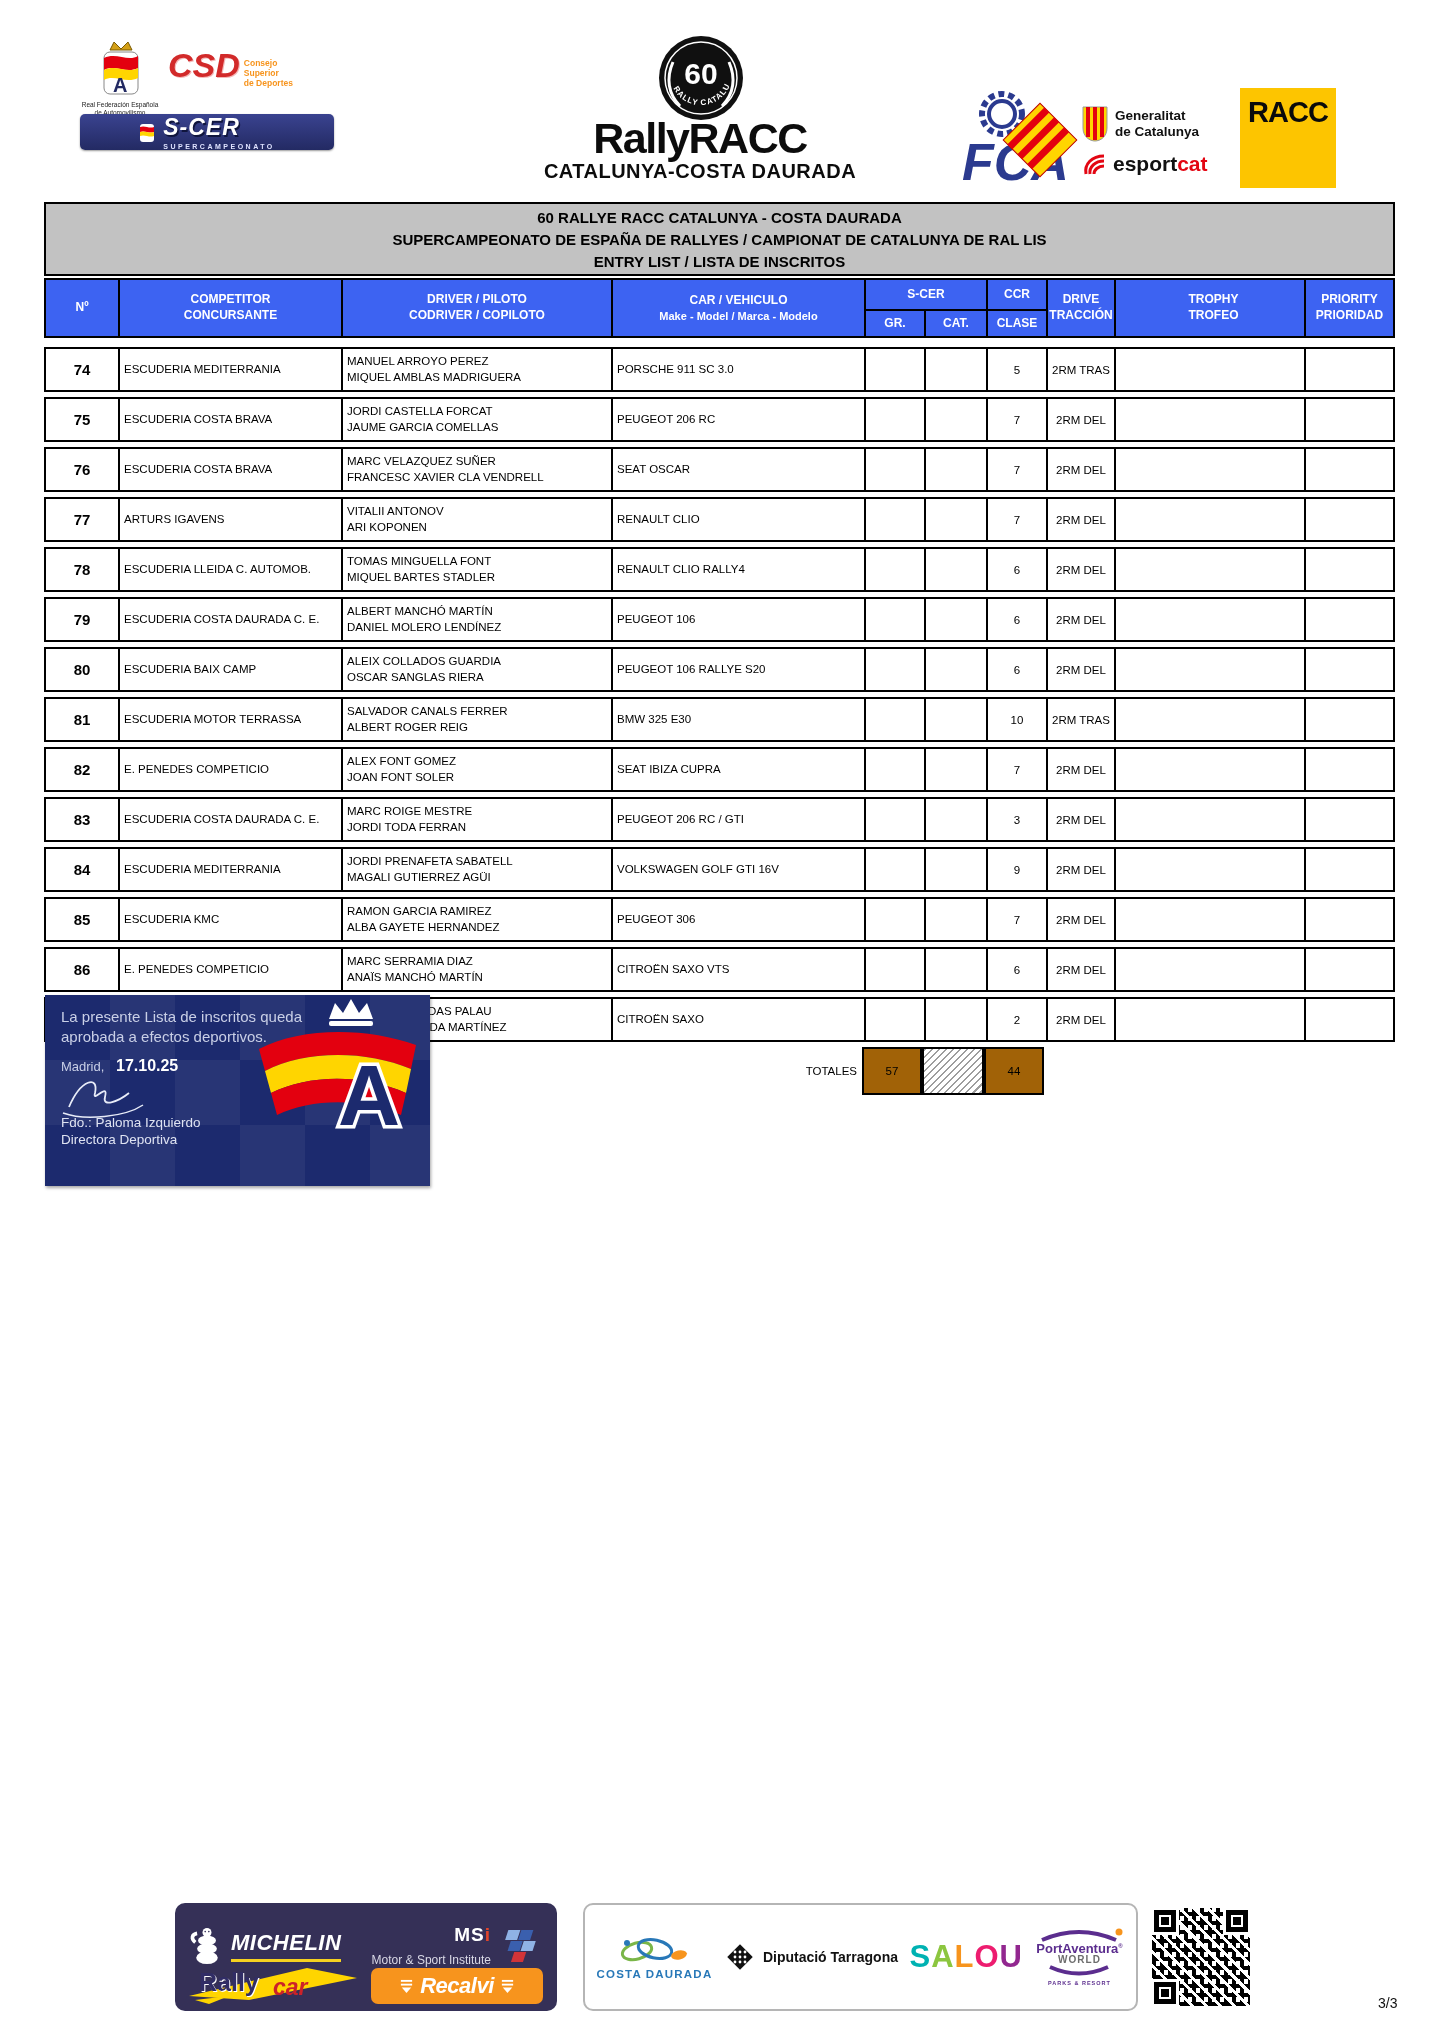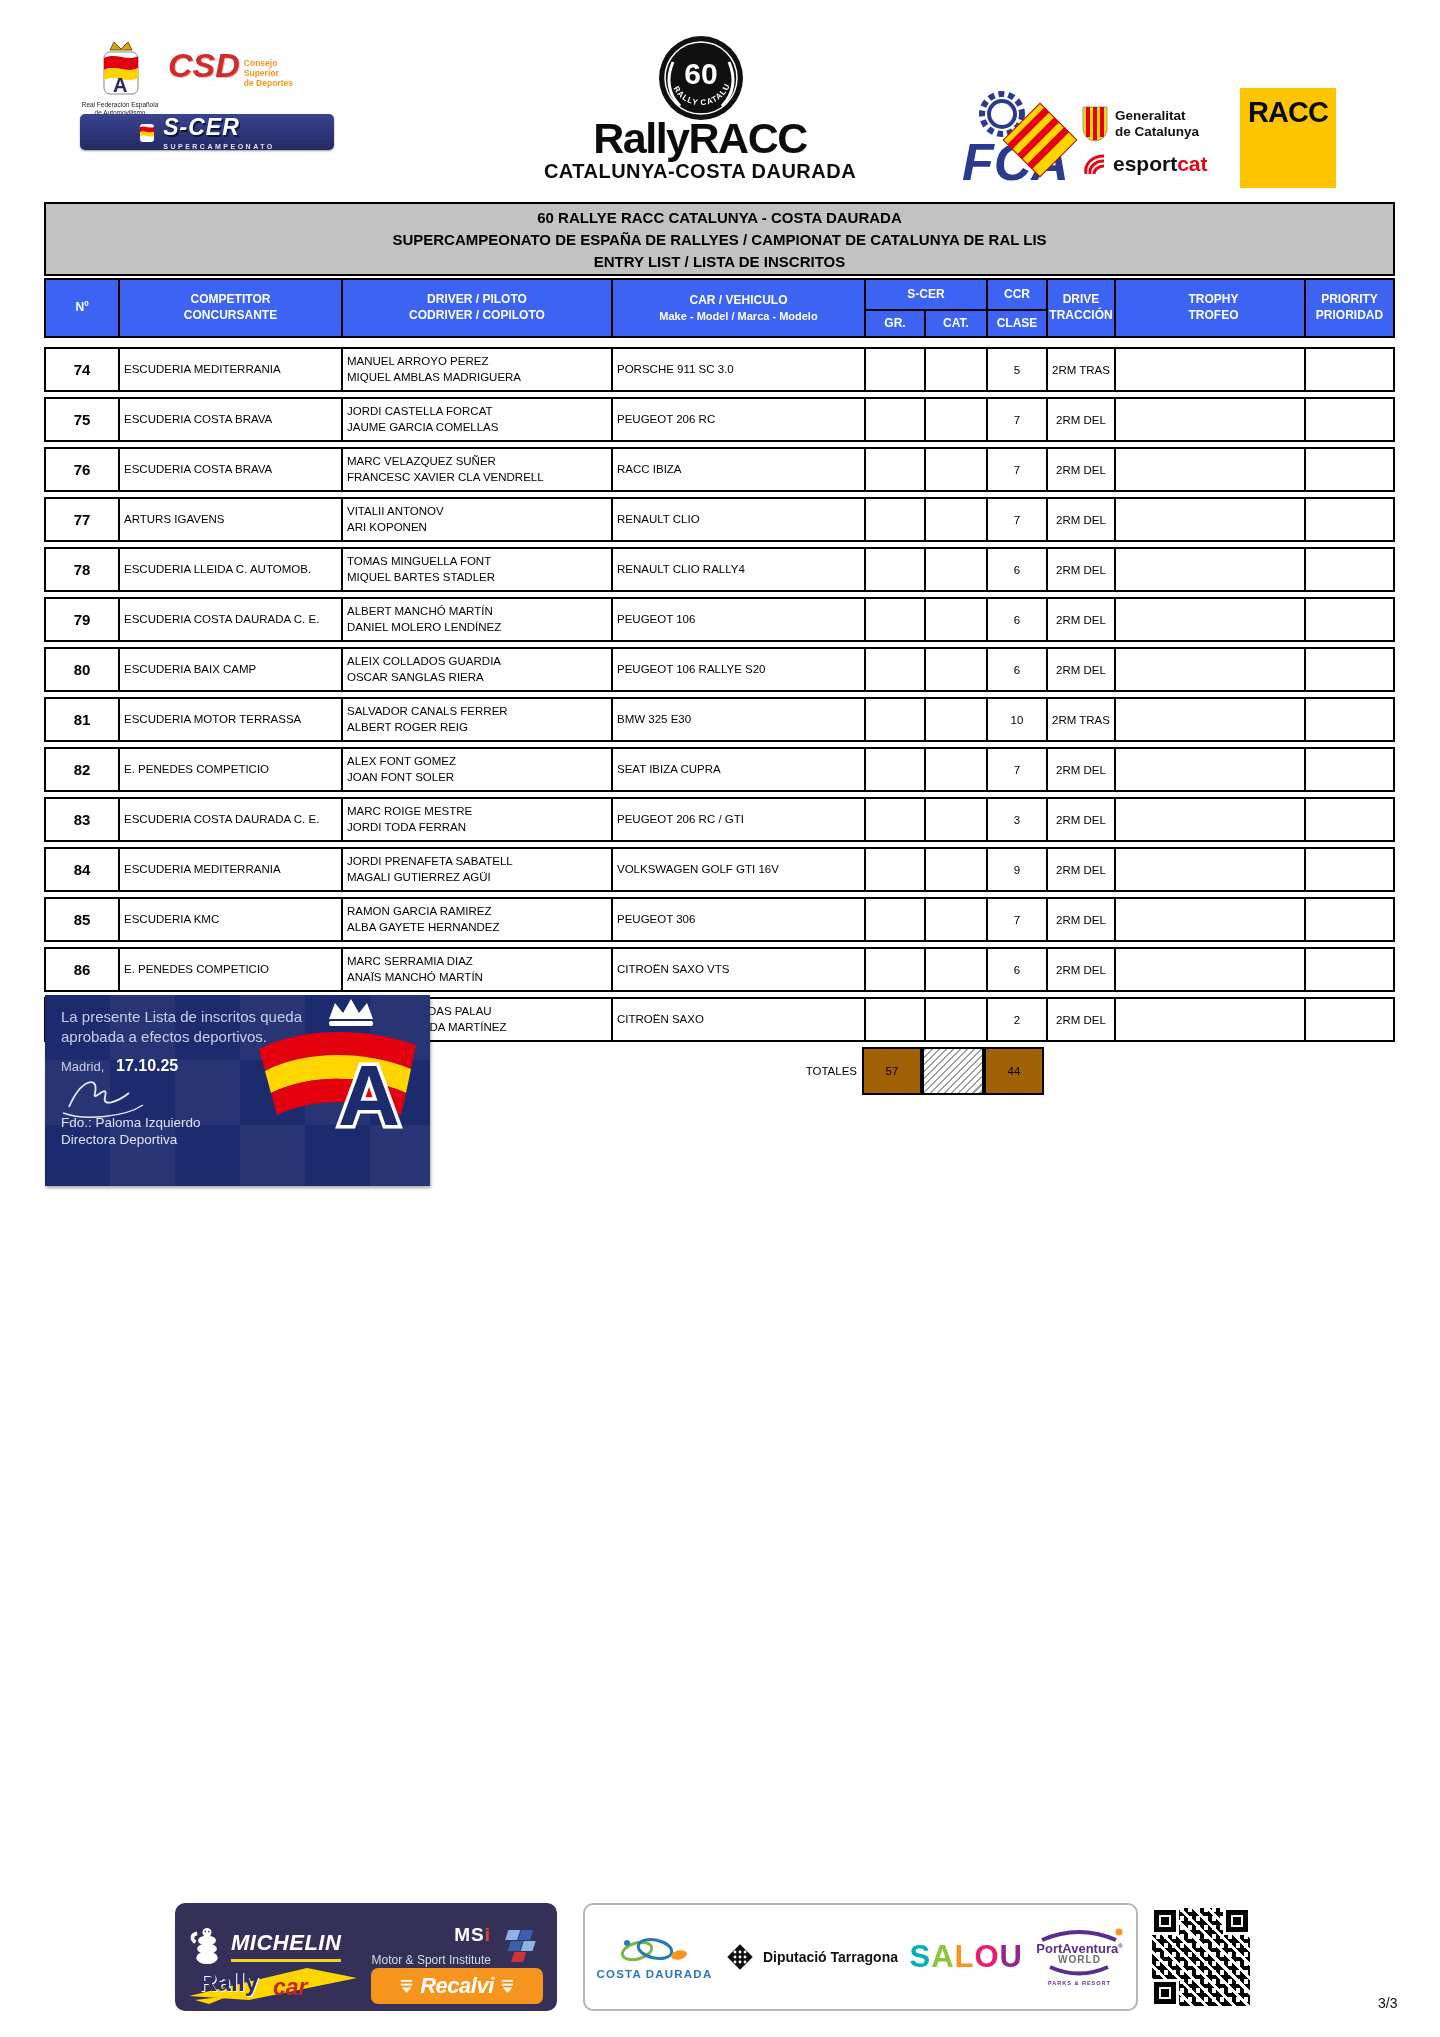--- a/index.html
+++ b/index.html
@@ -295,21 +295,21 @@
           <div class="td bl"></div>
           <div class="td bl"></div>
         </div>
         <div class="trow gridcols">
           <div class="td td-num">76</div>
           <div class="td td-left bl">ESCUDERIA COSTA BRAVA</div>
           <div class="td td-left td-stack bl">
             <div class="">MARC VELAZQUEZ SUÑER</div>
             <div class="">FRANCESC XAVIER CLA VENDRELL</div>
           </div>
-          <div class="td td-left bl">RACC IBIZA</div>
+          <div class="td td-left bl">SEAT OSCAR</div>
           <div class="td bl"></div>
           <div class="td bl"></div>
           <div class="td bl">7</div>
           <div class="td bl">2RM DEL</div>
           <div class="td bl"></div>
           <div class="td bl"></div>
         </div>
         <div class="trow gridcols">
           <div class="td td-num">77</div>
           <div class="td td-left bl">ARTURS IGAVENS</div>

